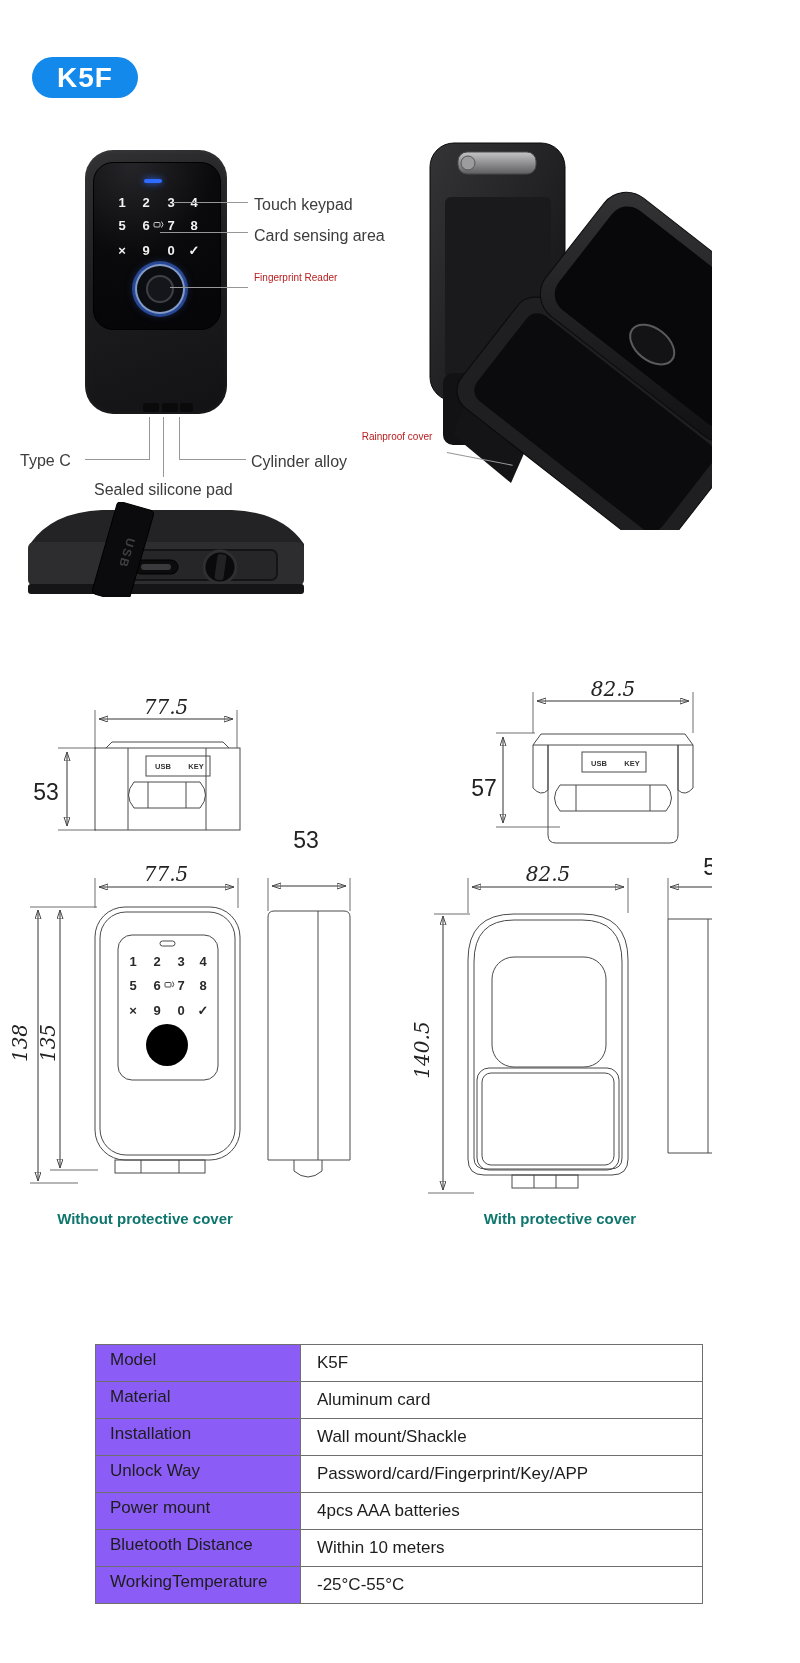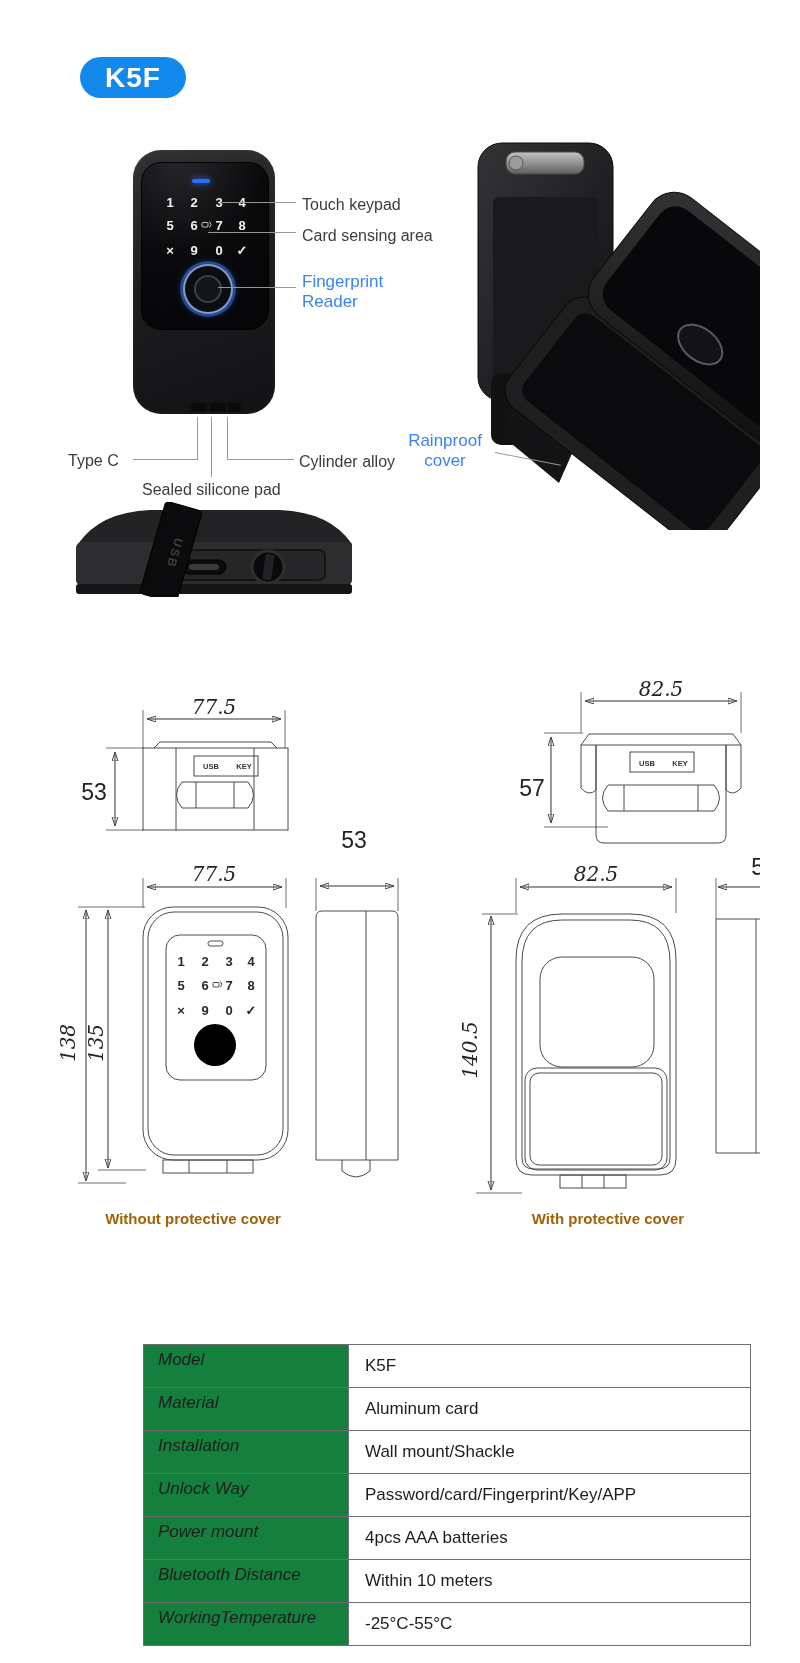--- a/index.html
+++ b/index.html
@@ -1,27 +1,27 @@
 <!DOCTYPE html>
 <html><head>
 <meta charset="utf-8">
 <style>
   html,body { margin:0; padding:0; background:#fff; }
   .page { position:relative; width:712px; height:1663px; background:#ffffff;
-          font-family:"Liberation Sans", sans-serif; overflow:hidden;margin-left:48px; }
+          font-family:"Liberation Sans", sans-serif; overflow:hidden; }
 
   
   .badge { position:absolute; left:32px; top:57px; width:106px; height:41px;
            background:#1489ec; border-radius:21px; color:#fff; font-size:28px;
            font-weight:bold; display:flex; align-items:center; justify-content:center;
            letter-spacing:1px; }
 
   
   .lbl   { position:absolute; font-size:16px; color:#3c3c3c; line-height:1.2; white-space:nowrap; }
-  .lbl2  { position:absolute; font-size:17px; color:#3b82f6; line-height:1.2; }
+  .lbl2  { position:absolute; font-size:10px; color:#b91c1c; line-height:1.2; }
   .cline { position:absolute; border-top:1px solid #979797; height:0; }
   .vline { position:absolute; border-left:1px solid #979797; width:0; }
 
   
   .lock { position:absolute; left:85px; top:150px; width:142px; height:264px;
           border-radius:28px;
           background:linear-gradient(160deg,#323234 0%,#1d1d1f 45%,#121214 100%);
           box-shadow:inset 0 0 6px rgba(255,255,255,0.06); }
   .lock .screen { position:absolute; left:8px; top:12px; width:126px; height:166px;
           border-radius:20px; border:1px solid #000;
@@ -31,28 +31,28 @@
   .key { position:absolute; transform:translate(-50%,-50%); color:#f2f2f2;
          font-size:13px; font-weight:600; }
   .fp-outer { position:absolute; left:50px; top:114px; width:46px; height:46px;
          border-radius:50%; background:#0c0d10; border:2px solid rgba(150,180,230,.85);
          box-shadow:0 0 0 3px rgba(60,110,230,.55), 0 0 10px rgba(60,110,230,.5); }
   .fp-inner { position:absolute; left:9px; top:9px; width:24px; height:24px;
          border-radius:50%; background:#14161a; border:2px solid #3c4148; }
   .tab { position:absolute; height:9px; background:#0a0a0a; border-radius:2px; }
 
   
-  .cap { position:absolute; font-weight:bold; font-size:15px; color:#a16207;
+  .cap { position:absolute; font-weight:bold; font-size:15px; color:#0f766e;
          width:220px; text-align:center; }
 
   
   .spec { position:absolute; left:95px; top:1344px; border-collapse:collapse; }
   .spec td { border:1px solid #6f6f6f; height:30px; font-size:17px; color:#1d1d1d;
              font-weight:400; }
-  .spec td.k { width:190px; background:#15803d; padding:0 0 12px 14px;font-style:italic; }
+  .spec td.k { width:190px; background:#8b5cf6; padding:0 0 6px 14px; }
   .spec td.v { width:385px; padding:0 0 0 16px; }
 
   
   .draw line, .draw path, .draw rect, .draw polyline
         { stroke:#4a4a4a; fill:none; stroke-width:1; }
   .draw .ext  { stroke:#6e6e6e; }
   .draw .dimL { stroke:#333; }
   .draw text  { stroke:none; }
   .dimI { font-family:"DejaVu Serif", serif; font-style:italic; font-size:20px;
           fill:#222; text-anchor:middle; }

